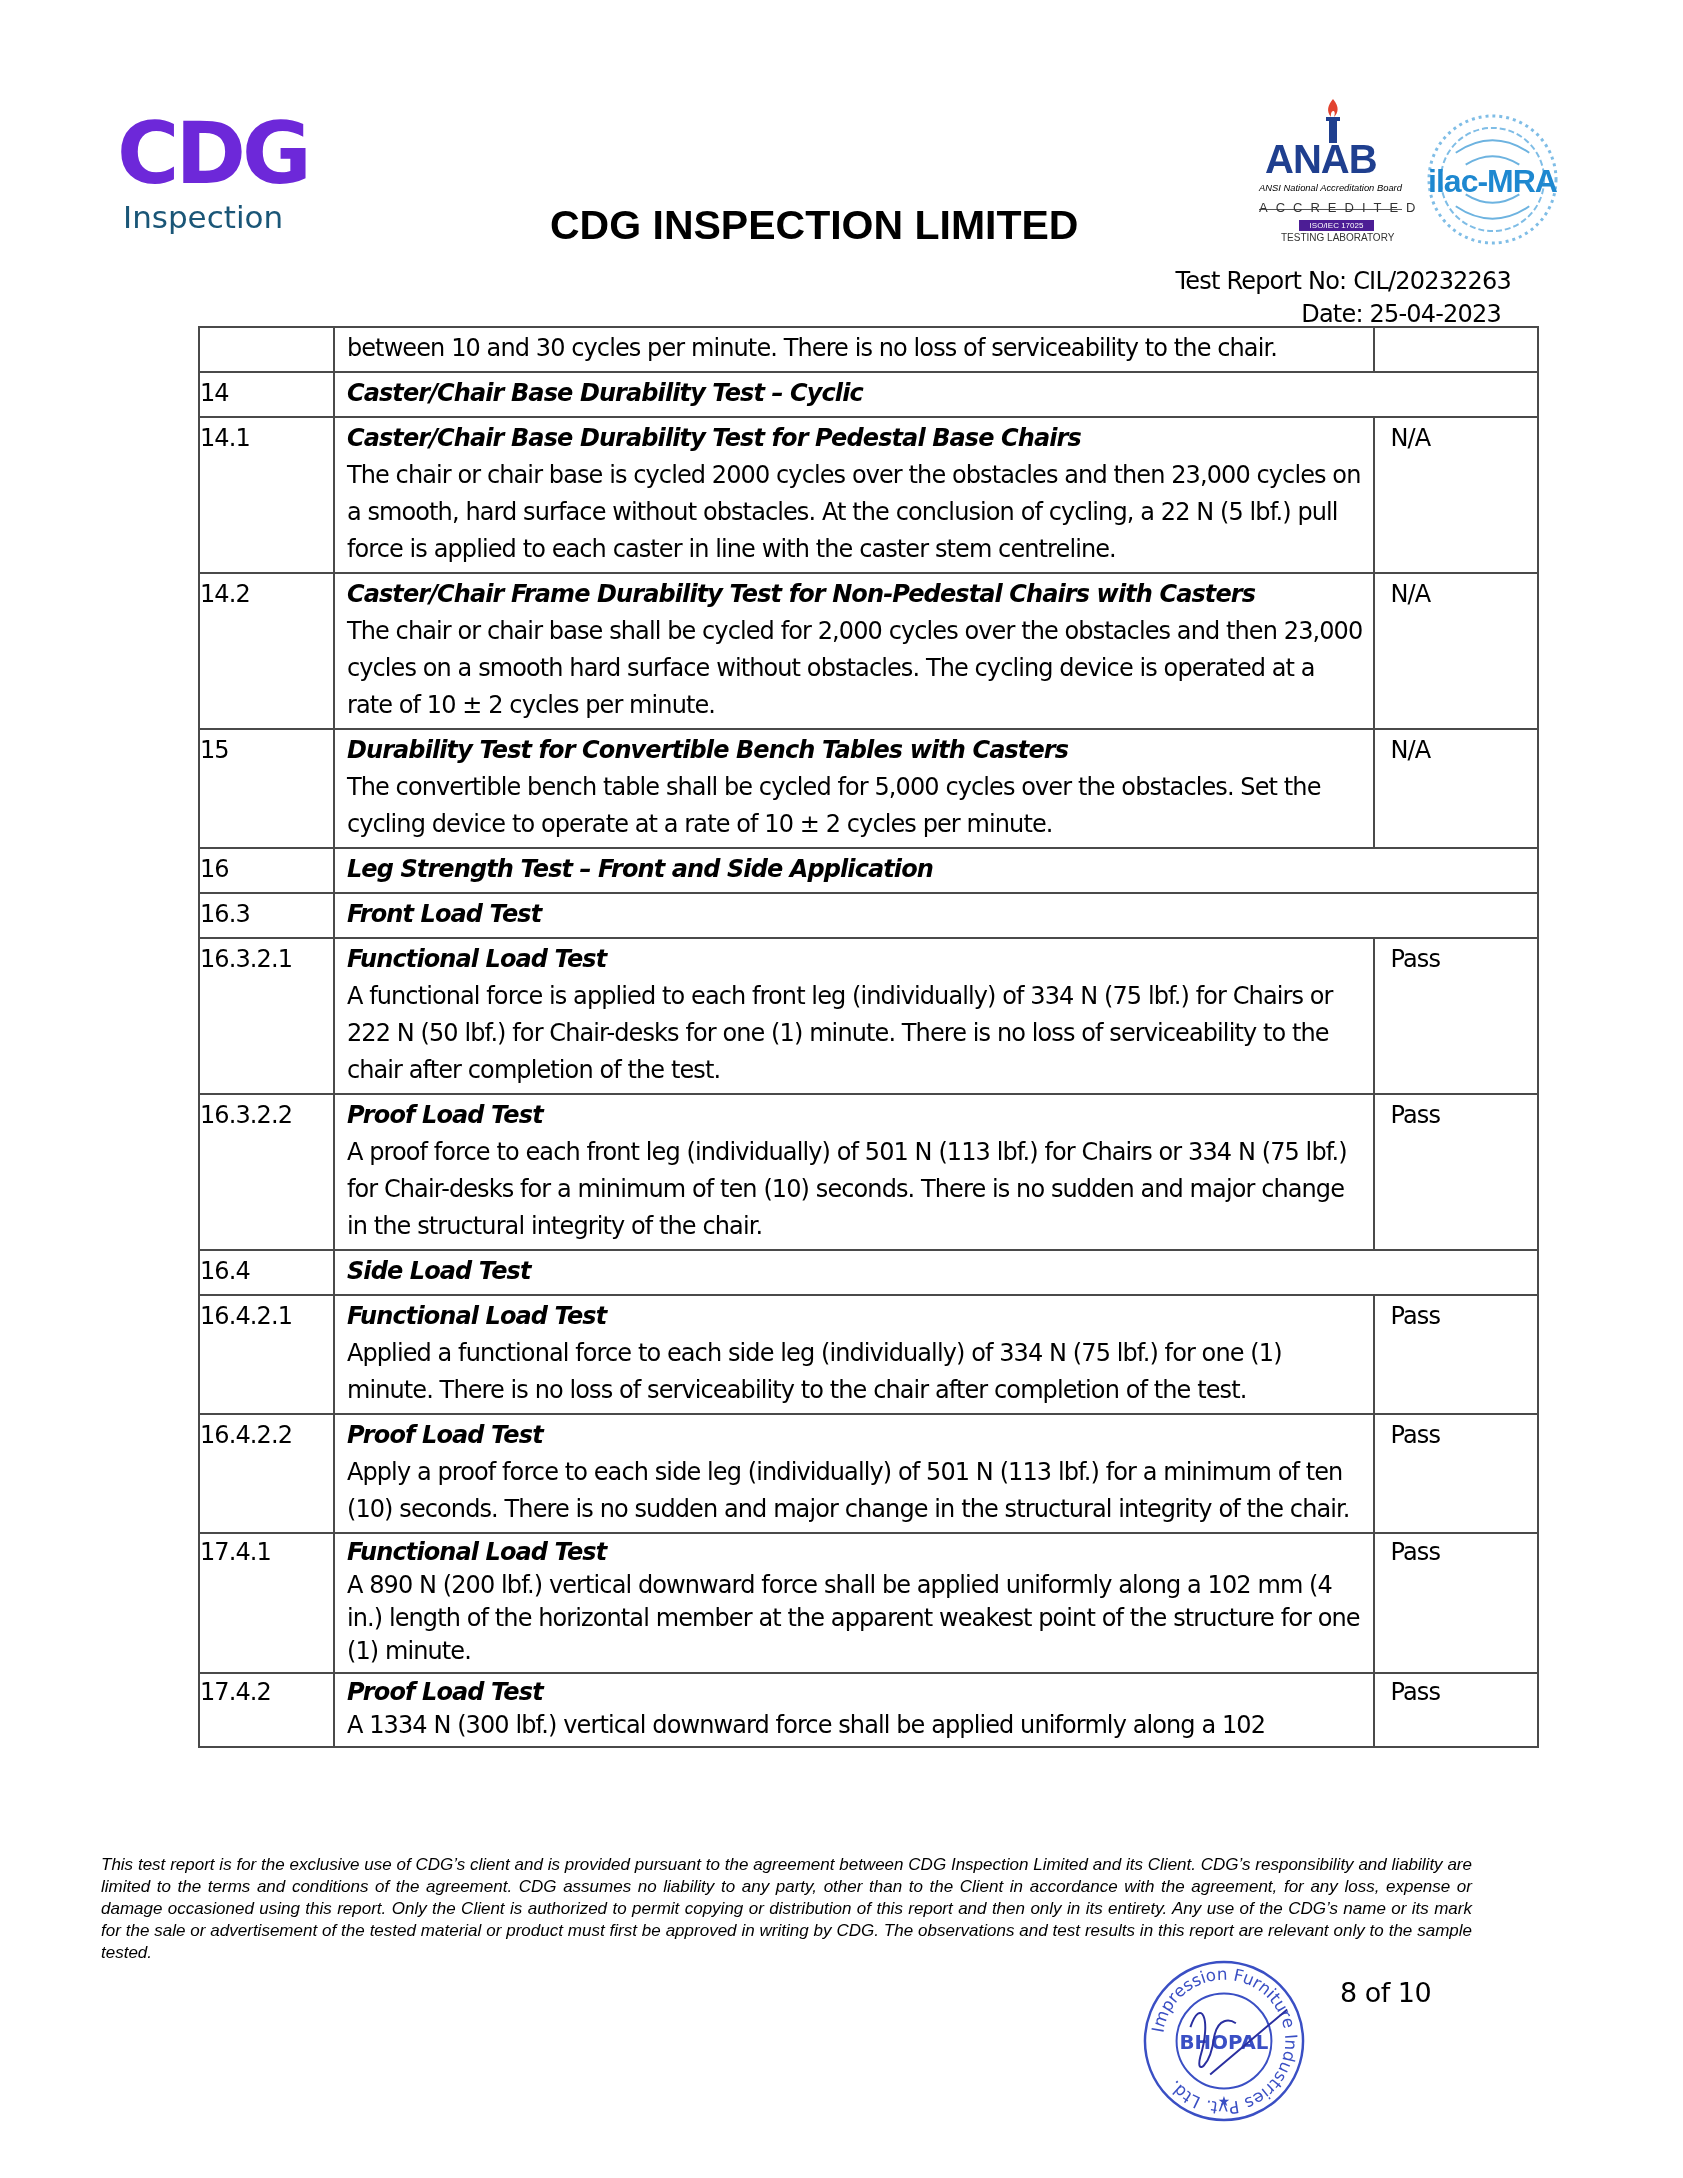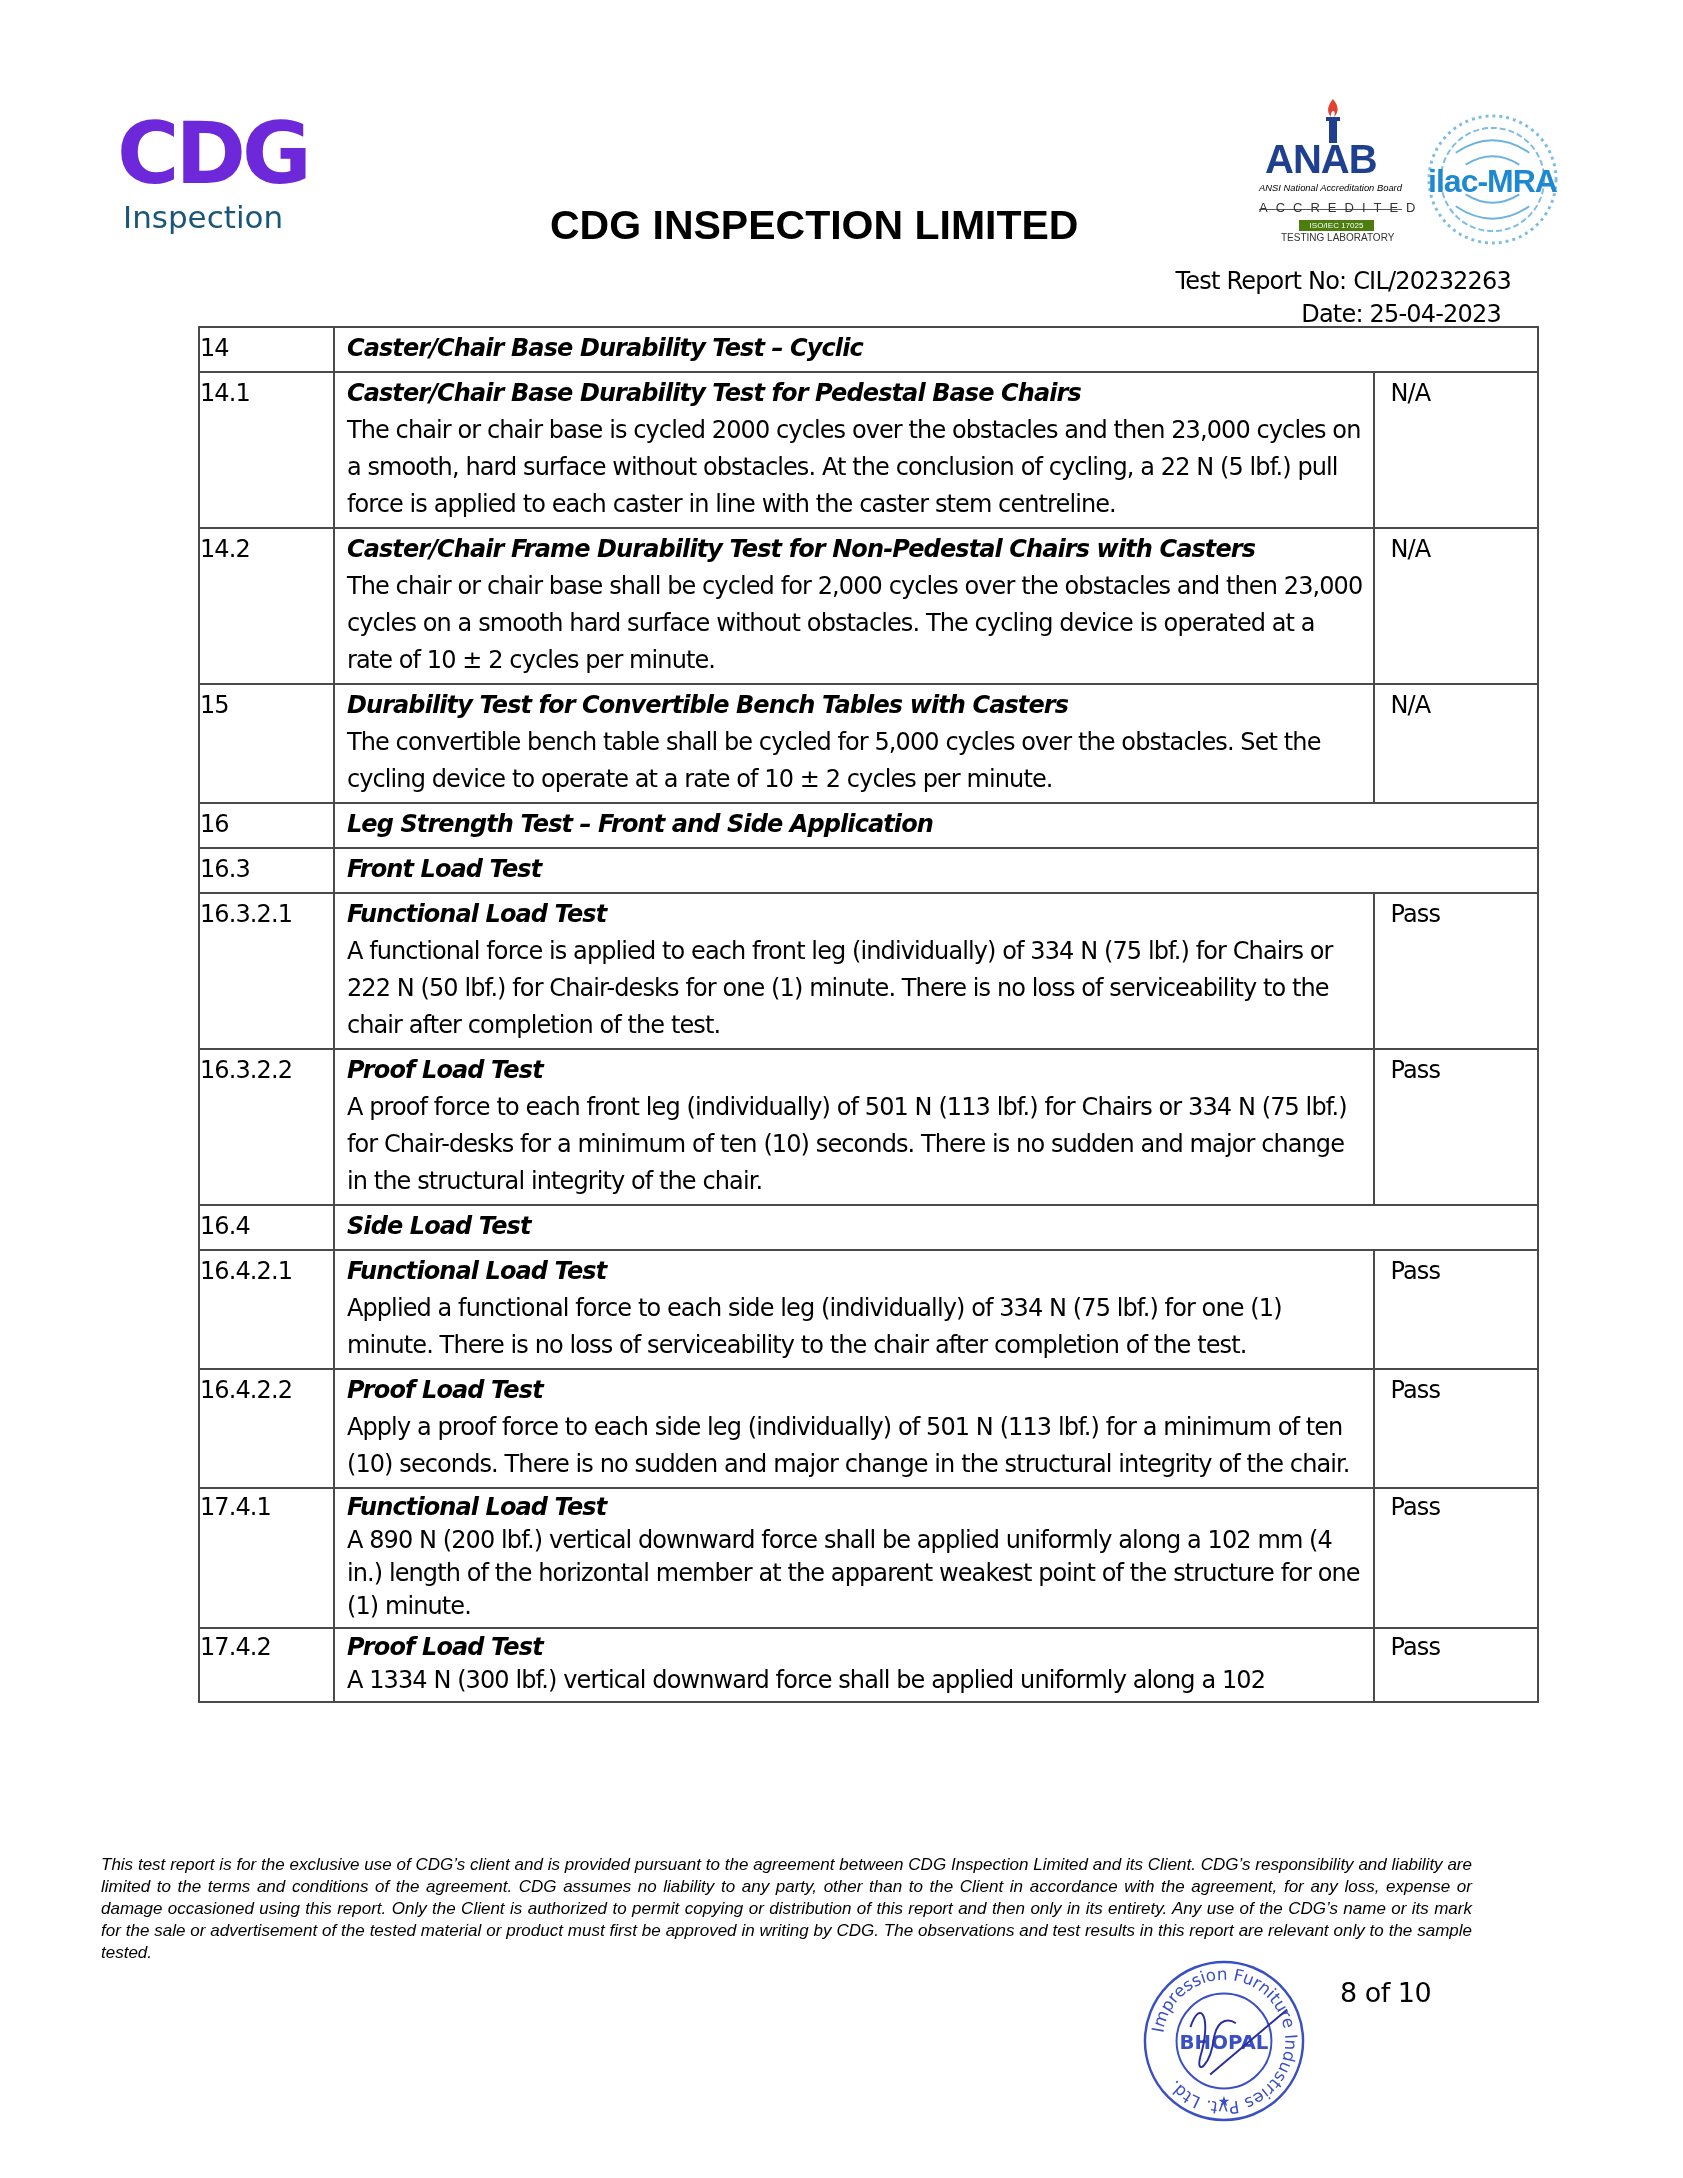--- a/index.html
+++ b/index.html
@@ -13,21 +13,21 @@
   .logo-sub { position:absolute; left:6px; top:91px; font-family:"DejaVu Sans", sans-serif;
               font-size:31px; color:#1a5677; line-height:1; }
   .company-title { position:absolute; left:550px; top:205px; font-weight:bold; font-size:41px;
                    line-height:1; letter-spacing:0px; }
 
   .anab { position:absolute; left:1259px; top:97px; width:158px; height:149px; }
   .anab-torch { position:absolute; left:61px; top:0; width:26px; height:46px; }
   .anab-word { position:absolute; left:6px; top:40px; font-weight:bold; font-size:40px; color:#1f3f8f; letter-spacing:-1px; }
   .anab-line1 { position:absolute; left:0; top:85px; font-size:9.4px; font-style:italic; white-space:nowrap; border-bottom:1px solid #555; padding-bottom:16px; }
   .anab-accr { position:absolute; left:0; top:103px; font-size:13px; letter-spacing:8px; color:#333; white-space:nowrap; }
-  .anab-iso { position:absolute; left:40px; top:123px; width:75px; height:11px; background:#4d7c0f; color:#fff; font-size:8px; text-align:center; line-height:11px; }
+  .anab-iso { position:absolute; left:40px; top:123px; width:75px; height:11px; background:#4c1d95; color:#fff; font-size:8px; text-align:center; line-height:11px; }
   .anab-lab { position:absolute; left:22px; top:135px; font-size:10px; color:#333; white-space:nowrap; }
 
   .ilac { position:absolute; left:1426px; top:113px; width:133px; height:133px; }
   .ilac-word { position:absolute; left:0; top:50px; width:133px; text-align:center; font-weight:bold;
                font-size:32px; color:#1e88d0; letter-spacing:-1px; }
 
   .report-no { position:absolute; right:172px; top:269px; font-size:24px; line-height:1; font-family:"DejaVu Sans", sans-serif; letter-spacing:-0.8px; }
   .report-date { position:absolute; right:182px; top:302px; font-size:24px; line-height:1; font-family:"DejaVu Sans", sans-serif; letter-spacing:-0.8px; }
 
   
@@ -81,20 +81,27 @@
     <path d="M40 82 Q67 99 94 82" fill="none" stroke="#6db3e0" stroke-width="2"></path>
   </svg>
   <div class="ilac-word">ilac-MRA</div>
 </div>
 
 <div class="report-no">Test Report No: CIL/20232263</div>
 <div class="report-date">Date: 25-04-2023</div>
 
 <table class="tests">
   <tbody id="rows">
+      <tr>
+        <td class="c-num"></td>
+        <td class="c-desc">
+          <span class="t-body">between 10 and 30 cycles per minute. There is no loss of serviceability to the chair.</span>
+        </td>
+        <td class="c-res"></td>
+      </tr>
       <tr>
         <td class="c-num">14</td>
         <td class="c-desc" colspan="2">
           <span class="t-title">Caster/Chair Base Durability Test – Cyclic</span>
         </td>
       </tr>
       <tr>
         <td class="c-num">14.1</td>
         <td class="c-desc">
           <span class="t-title">Caster/Chair Base Durability Test for Pedestal Base Chairs</span>

